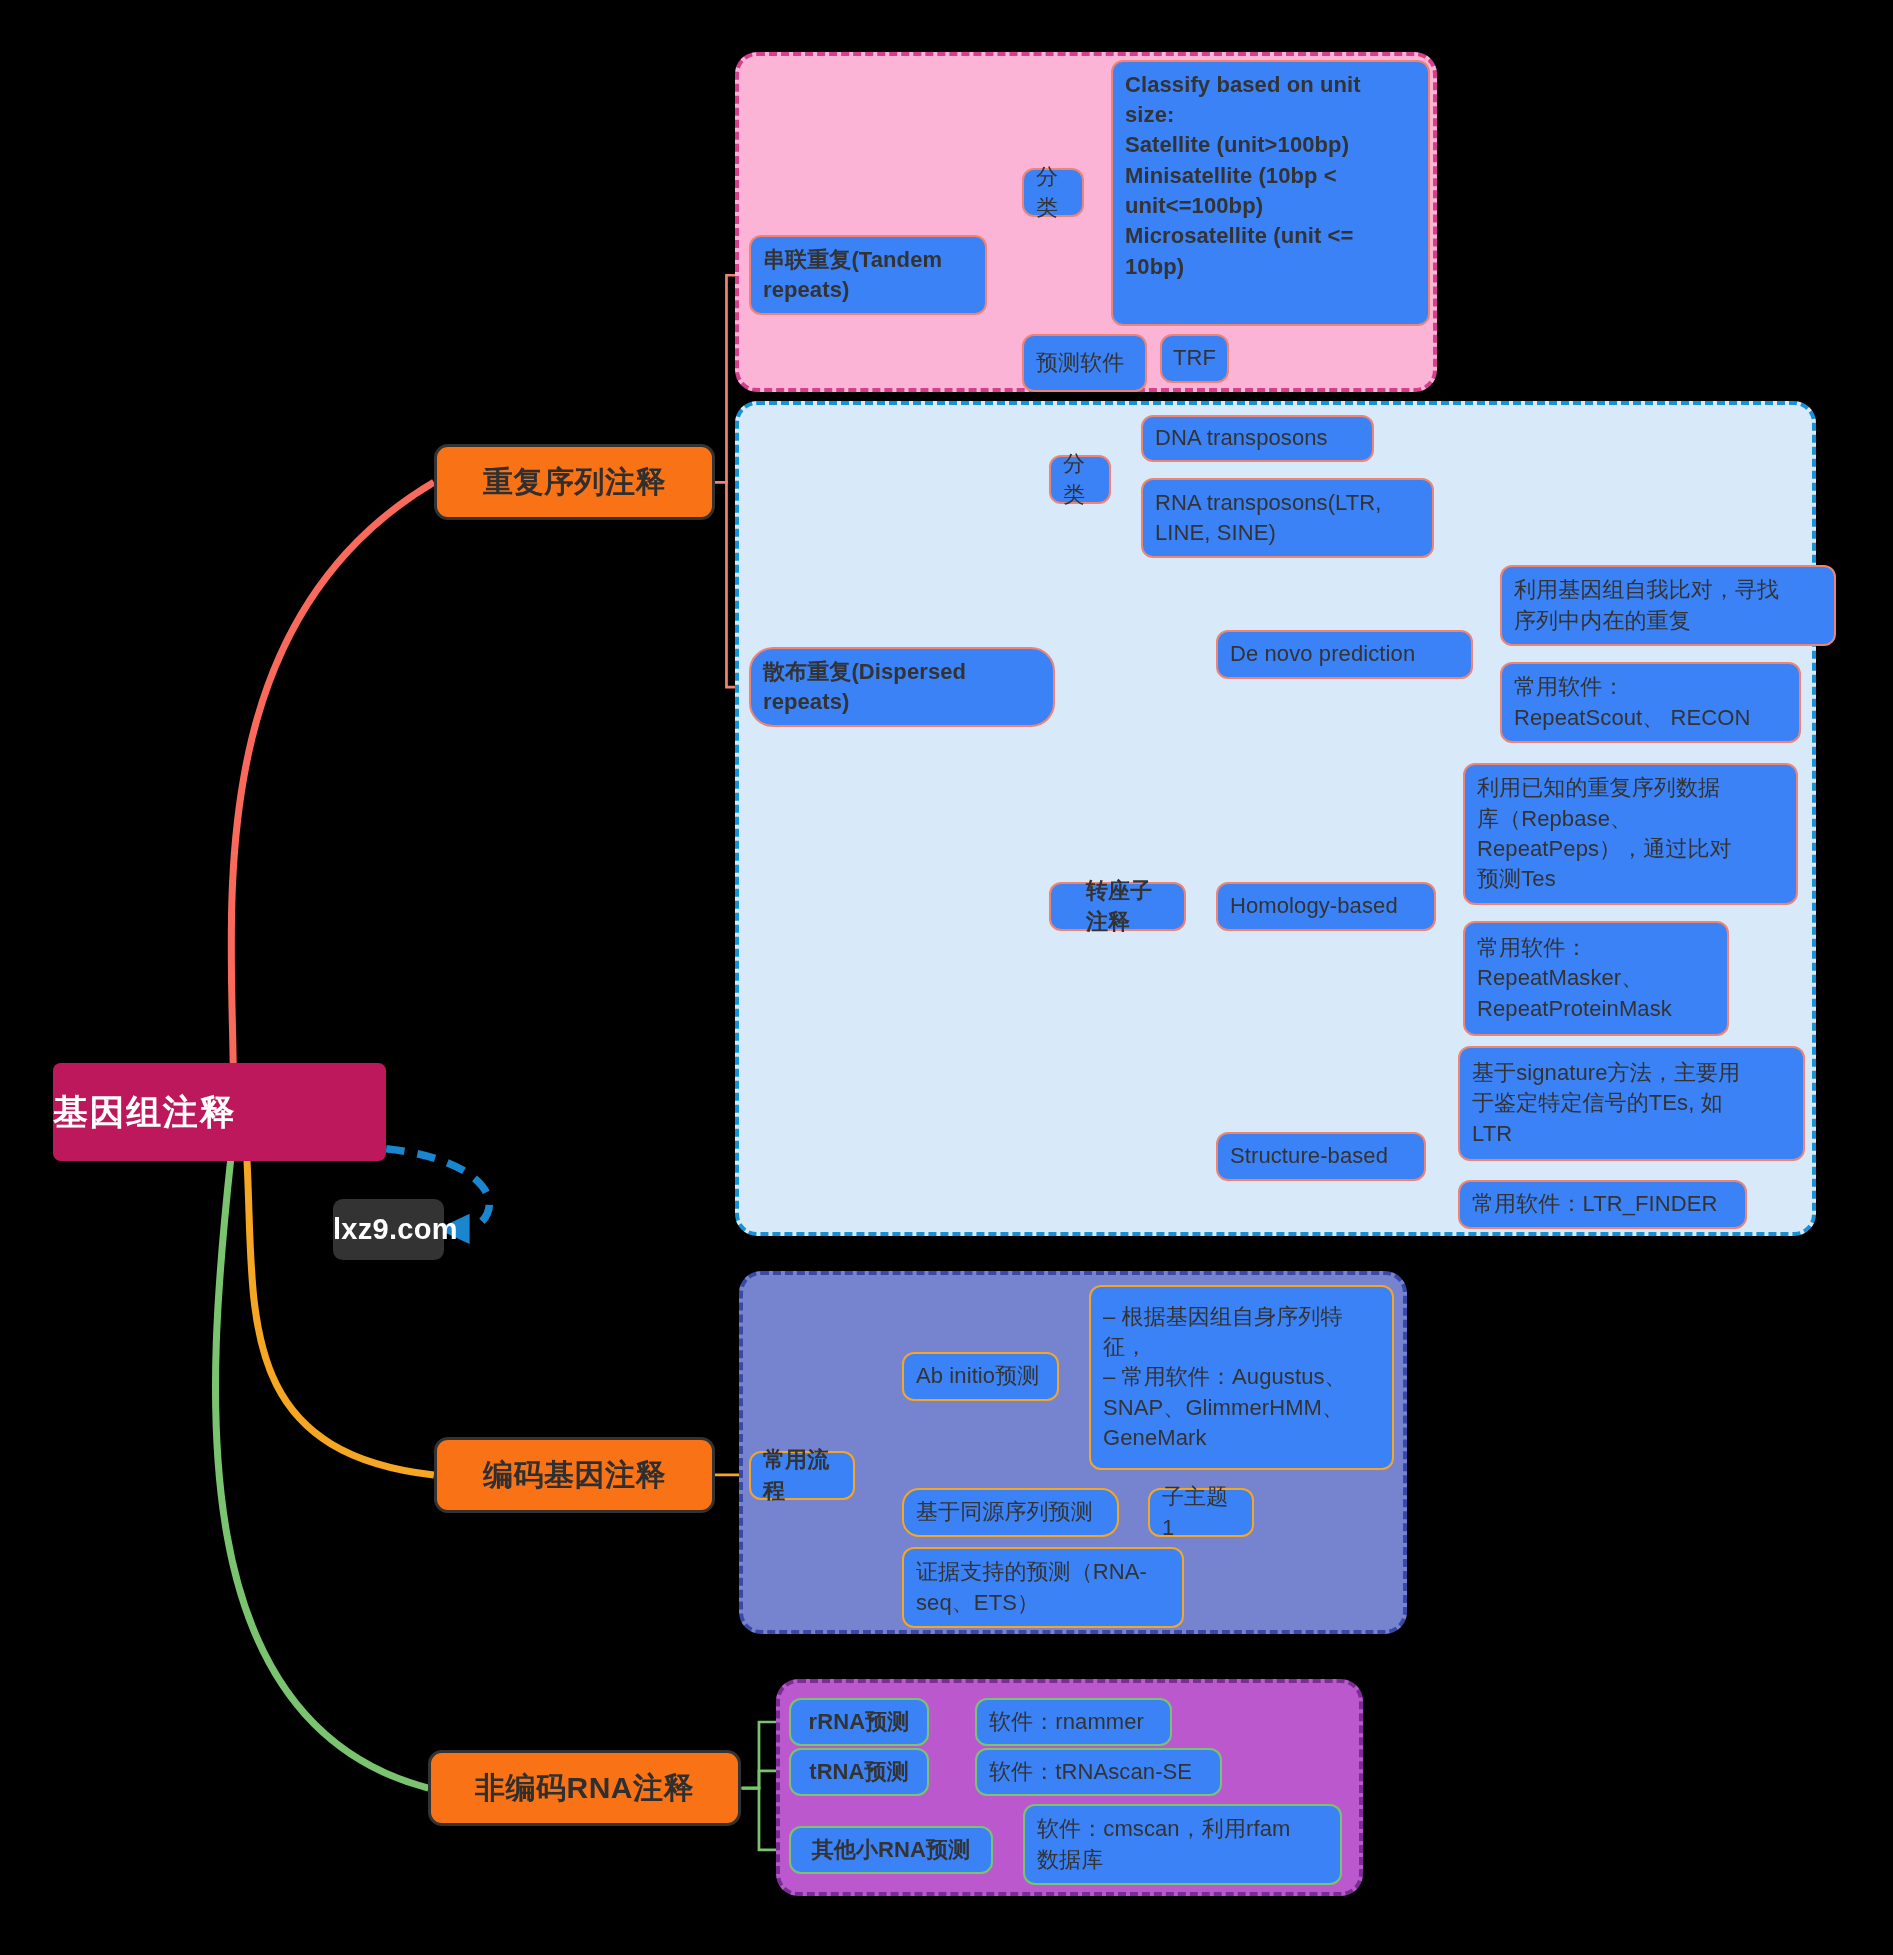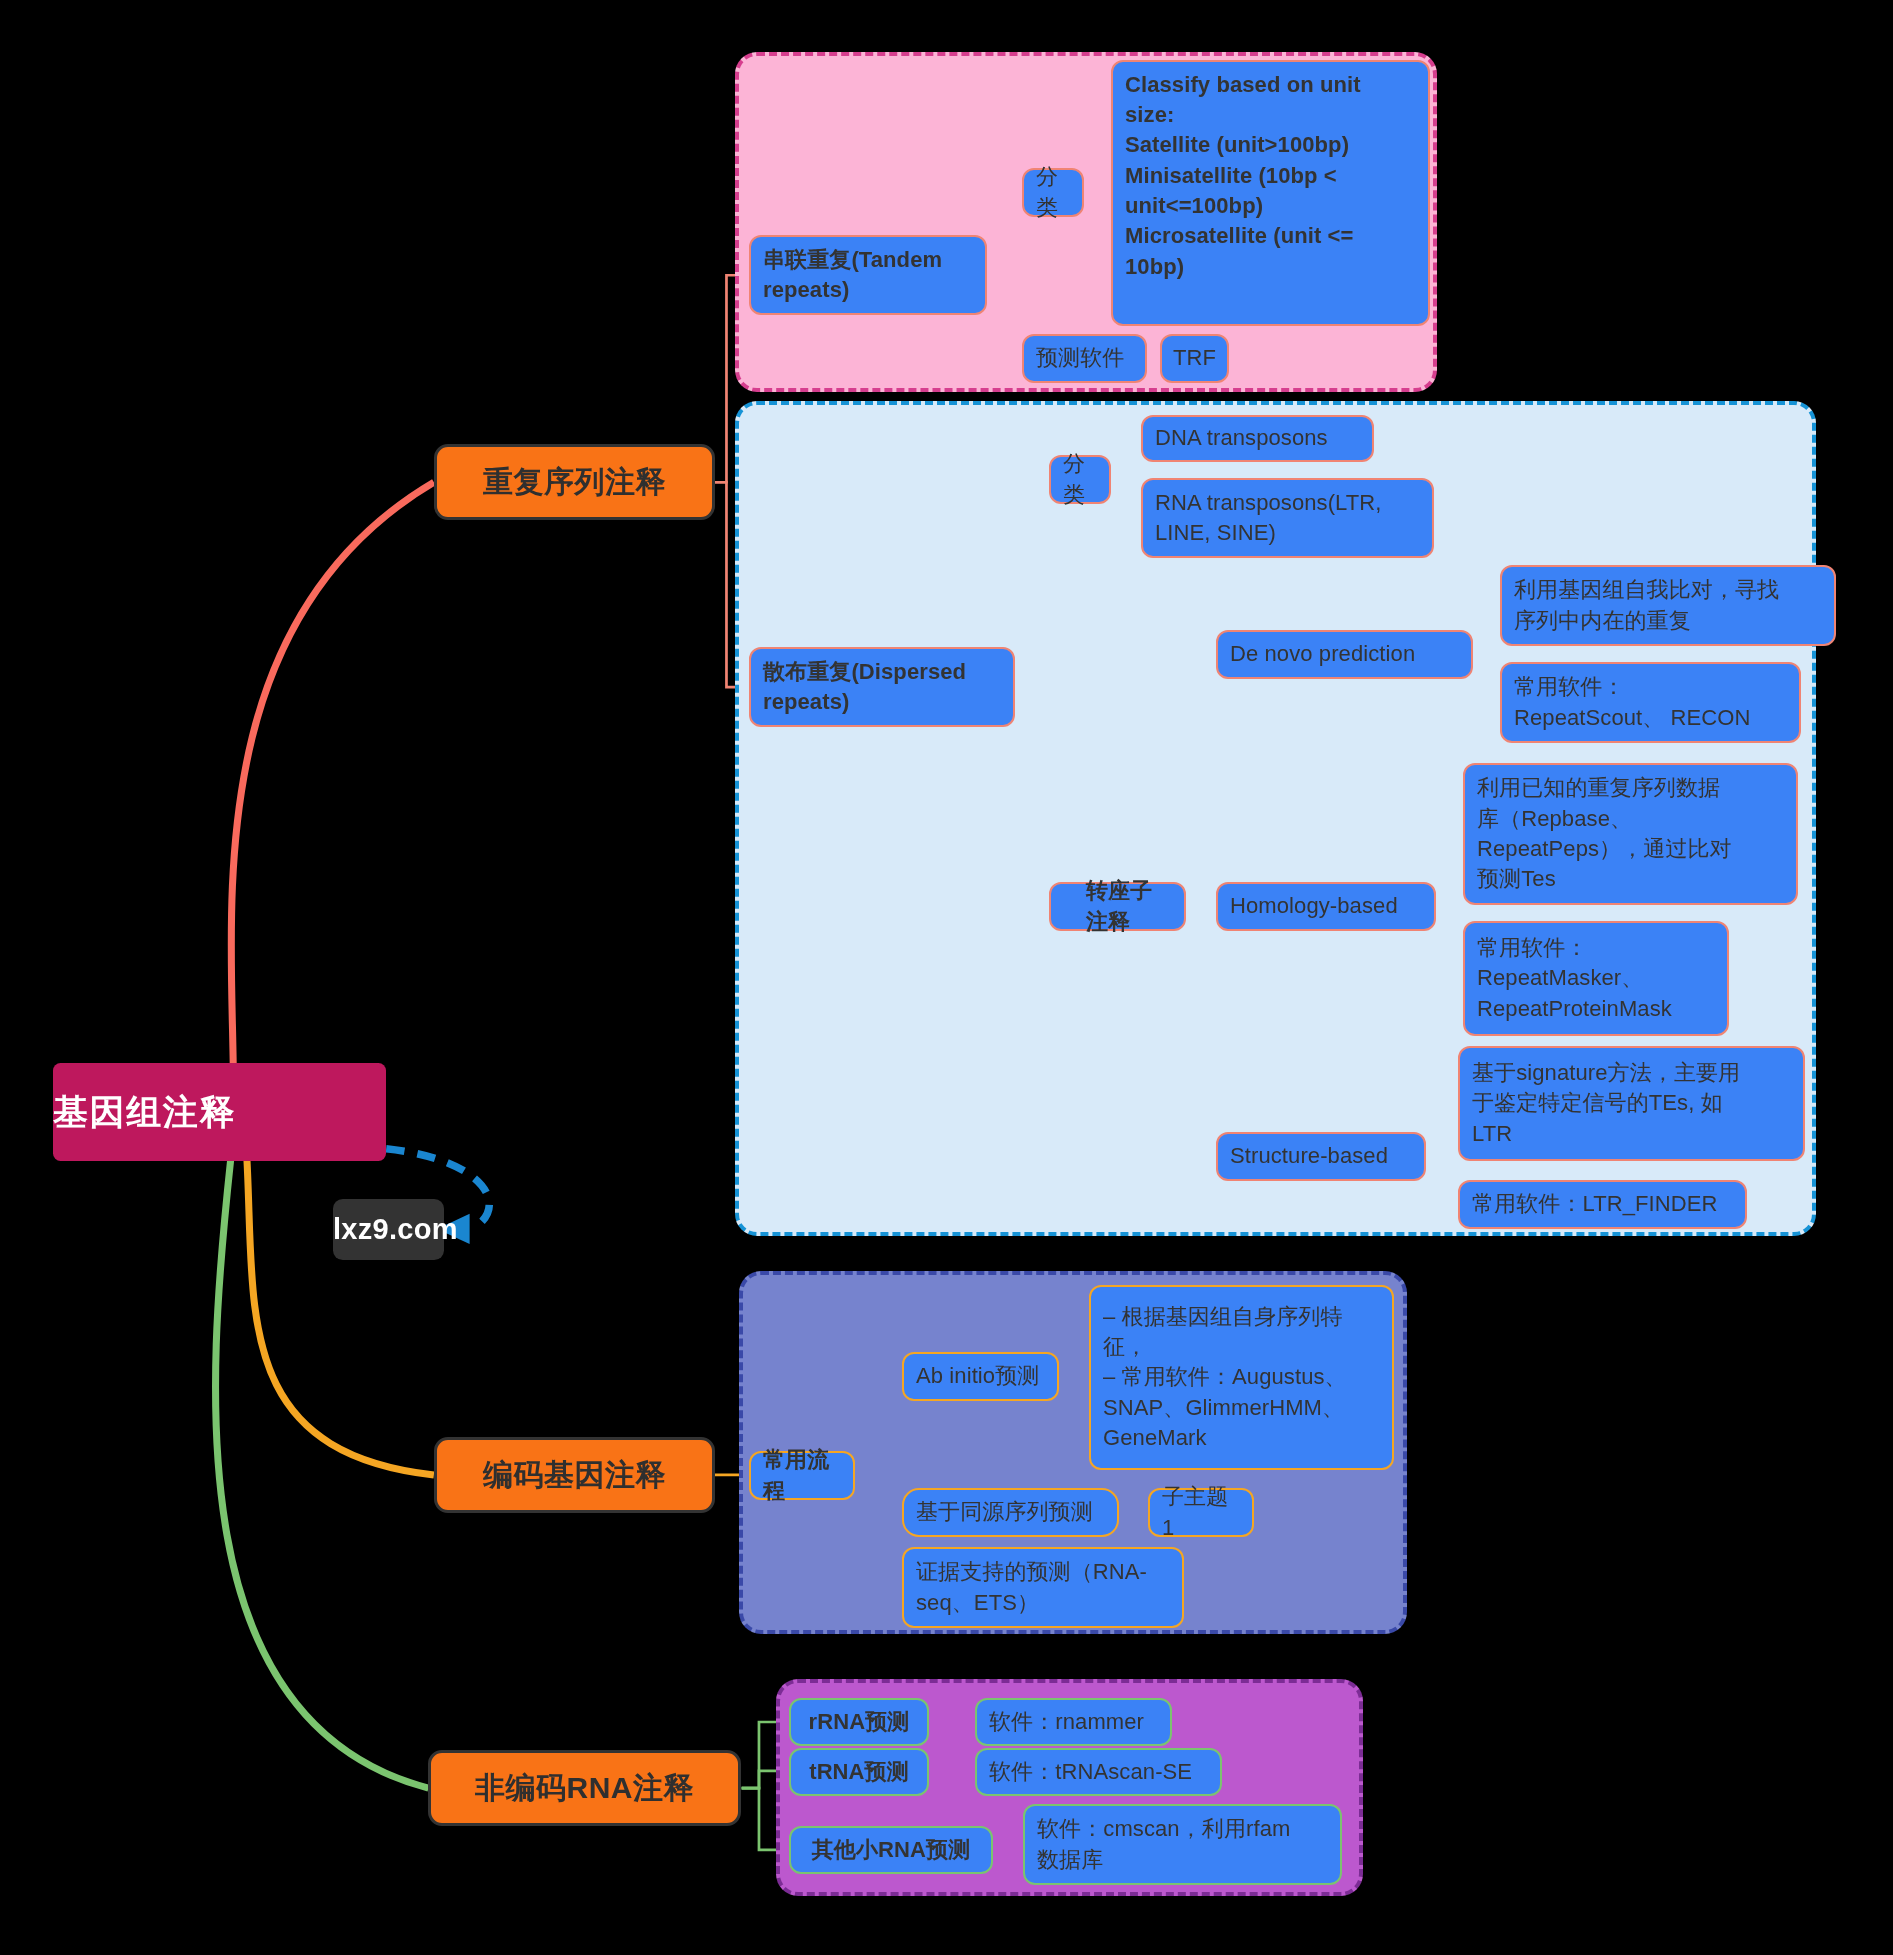--- a/index.html
+++ b/index.html
@@ -128,30 +128,30 @@
   </div>
   <div class="node b" style="left:1111px;top:60px;width:319px;height:266px;align-items:flex-start;">
     <span class="txt">Classify based on unit
 size:
 Satellite (unit&gt;100bp)
 Minisatellite (10bp &lt;
 unit&lt;=100bp)
 Microsatellite (unit &lt;=
 10bp)</span>
   </div>
-  <div class="node" style="left:1022px;top:334px;width:125px;height:49px;font-family:Liberation Serif, serif;">
+  <div class="node" style="left:1022px;top:334px;width:125px;height:58px;font-family:Liberation Serif, serif;">
     <span class="txt">预测软件</span>
   </div>
   <div class="node" style="left:1160px;top:334px;width:69px;height:49px;justify-content:center;">
     <span class="txt">TRF</span>
   </div>
 
   <div class="group grp-blue" style="left:735px;top:401px;width:1081px;height:835px;"></div>
 
-  <div class="node b" style="left:749px;top:647px;width:266px;height:80px;">
+  <div class="node b" style="left:749px;top:647px;width:306px;height:80px;border-radius:24px;">
     <span class="txt">散布重复(Dispersed
 repeats)</span>
   </div>
   <div class="node" style="left:1049px;top:455px;width:62px;height:49px;justify-content:center;">
     <span class="txt">分类</span>
   </div>
   <div class="node" style="left:1141px;top:415px;width:233px;height:47px;">
     <span class="txt">DNA transposons</span>
   </div>
   <div class="node" style="left:1141px;top:478px;width:293px;height:80px;">

